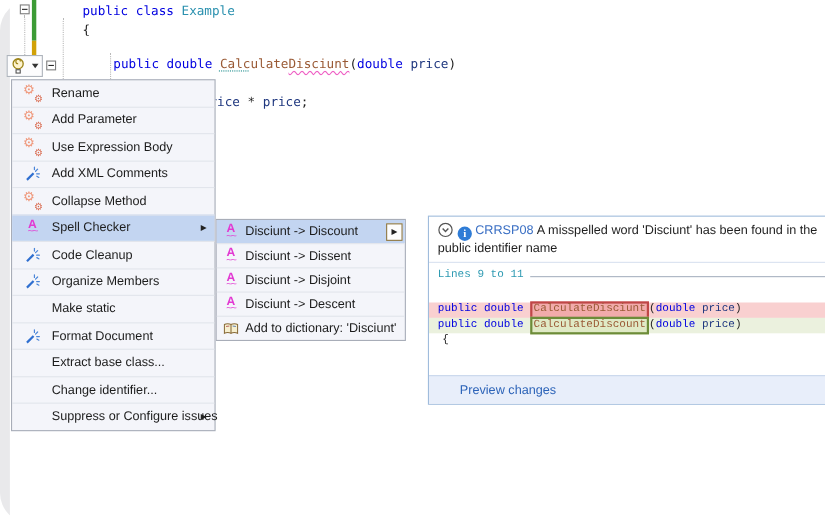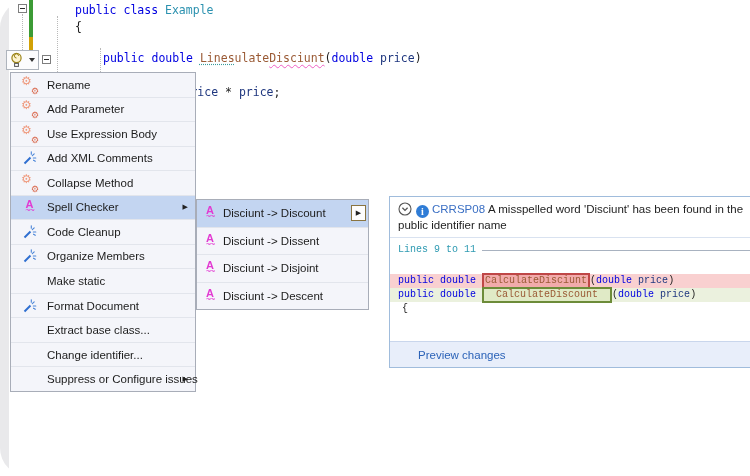--- a/index.html
+++ b/index.html
@@ -16,21 +16,21 @@
   .codeline{position:absolute;font-family:"DejaVu Sans Mono",monospace;font-size:11.5px;line-height:14px;white-space:pre;z-index:1;}
   
   .tk-kw{color:#0000e0}
   .tk-type{color:#2b91af}
   .tk-m{color:#9a5a35}
   .tk-m-dot{color:#9a5a35;text-decoration-line:underline;text-decoration-style:dotted;text-decoration-color:#3a9b9b;text-underline-offset:2px;}
   .tk-m-sq{color:#9a5a35;text-decoration-line:underline;text-decoration-style:wavy;text-decoration-color:#ef5fc4;text-decoration-thickness:1px;text-underline-offset:2px;}
   .tk-param{color:#1f377f}
   .tk-plain{color:#1e1e1e}
   .tk-box-red{color:#9a5a35;background:#f2abab;border:2px solid #bf4747;padding:0 1px;display:inline-block;line-height:12px;margin:-3px 0;}
-  .tk-box-green{color:#9a5a35;background:#e0eac6;border:2px solid #6d8c39;padding:0 12px;display:inline-block;line-height:12px;margin:-3px 0;}
+  .tk-box-green{color:#9a5a35;background:#e0eac6;border:2px solid #6d8c39;padding:0 1px;display:inline-block;line-height:12px;margin:-3px 0;}
   
   .bulb-btn{position:absolute;left:6px;top:50px;width:33px;height:20px;border:1px solid #aeb4bc;background:#fcfcfd;
             box-sizing:border-box;display:flex;align-items:center;justify-content:space-between;padding:0 3px;z-index:3;cursor:default;}
   .caret-down{width:0;height:0;border-left:3.5px solid transparent;border-right:3.5px solid transparent;border-top:4px solid #333;}
   
   .menu{position:absolute;background:#f4f5fa;border:1px solid #a8adb8;box-sizing:border-box;display:flex;flex-direction:column;}
   .menu.main{left:10px;top:72px;width:186px;height:320px;z-index:5;}
   .menu.sub{left:196px;top:199px;width:173px;height:111px;z-index:6;}
   .mrow{flex:1;display:flex;align-items:center;position:relative;padding-left:10px;}
   .menu.sub .mrow{padding-left:6px;}
@@ -77,21 +77,21 @@
   <div class="bar green"></div>
   <div class="bar yellow"></div>
   <div class="fold" style="left:18px;top:4px;"></div>
   <div class="fold" style="left:42px;top:55px;"></div>
   <div class="vguide" style="left:22px;top:14px;height:40px;"></div>
   <div class="vguide" style="left:57px;top:16px;height:56px;"></div>
   <div class="vguide" style="left:100px;top:48px;height:24px;"></div>
 
   <div class="codeline" style="left:75px;top:3px;"><span class="tk-kw">public </span><span class="tk-kw">class </span><span class="tk-type">Example</span></div>
   <div class="codeline" style="left:75px;top:20px;"><span class="tk-plain">{</span></div>
-  <div class="codeline" style="left:103px;top:51px;"><span class="tk-kw">public </span><span class="tk-kw">double </span><span class="tk-m-dot">Lines</span><span class="tk-m">ulate</span><span class="tk-m-sq">Disciunt</span><span class="tk-plain">(</span><span class="tk-kw">double</span><span class="tk-plain"> </span><span class="tk-param">price</span><span class="tk-plain">)</span></div>
+  <div class="codeline" style="left:103px;top:51px;"><span class="tk-kw">public </span><span class="tk-kw">double </span><span class="tk-m-dot">Calc</span><span class="tk-m">ulate</span><span class="tk-m-sq">Disciunt</span><span class="tk-plain">(</span><span class="tk-kw">double</span><span class="tk-plain"> </span><span class="tk-param">price</span><span class="tk-plain">)</span></div>
   <div class="codeline" style="left:135px;top:85px;"><span class="tk-kw">return </span><span class="tk-param">price</span><span class="tk-plain"> * </span><span class="tk-param">price</span><span class="tk-plain">;</span></div>
 
   <div class="bulb-btn">
     <svg width="13" height="16" viewBox="0 0 13 16">
       <circle cx="6.5" cy="6" r="4.6" fill="#fdf3cf" stroke="#9c8418" stroke-width="1.2"></circle>
       <path d="M6.5 6 a2.1 2.1 0 1 1 2.1 -2.1" fill="none" stroke="#9c8418" stroke-width="1"></path>
       <rect x="4.6" y="11.4" width="3.8" height="3" fill="#fff" stroke="#555" stroke-width="1"></rect>
     </svg>
     <span class="caret-down"></span>
   </div>
@@ -268,20 +268,31 @@
     <div class="mrow">
       <span class="micon">
           <span class="spicon">
             <b>A</b>
             <i>~~</i>
           </span>
         </span>
       <span class="mlabel">Disciunt -&gt; Descent</span>
     </div>
 
+    <div class="mrow">
+      <span class="micon">
+        <svg width="14" height="12" viewBox="0 0 14 12">
+            <path d="M1 2 C2.5 1 5.5 1 7 2 C8.5 1 11.5 1 13 2 L13 10 C11.5 9 8.5 9 7 10 C5.5 9 2.5 9 1 10 Z" fill="#f6efcf" stroke="#8a6d3b" stroke-width="1"></path>
+            <line x1="7" y1="2" x2="7" y2="10" stroke="#8a6d3b" stroke-width="1"></line>
+            <line x1="2.5" y1="3.8" x2="5.5" y2="3.4" stroke="#b05050" stroke-width="0.8"></line>
+            <line x1="8.5" y1="3.4" x2="11.5" y2="3.8" stroke="#4a6fb0" stroke-width="0.8"></line>
+          </svg>
+      </span>
+      <span class="mlabel">Add to dictionary: 'Disciunt'</span>
+    </div>
 
   </div>
 
   <div class="preview">
     <div class="phead">
       <svg class="chev" width="14" height="14" viewBox="0 0 14 14">
         <circle cx="7" cy="7" r="6" fill="#fff" stroke="#555" stroke-width="1.1"></circle>
         <path d="M4.4 5.8 L7 8.4 L9.6 5.8" fill="none" stroke="#555" stroke-width="1.3"></path>
       </svg><span class="info-i">i</span><span class="pcode">CRRSP08</span><span>A misspelled word 'Disciunt' has been found in the public identifier name</span>
     </div>

